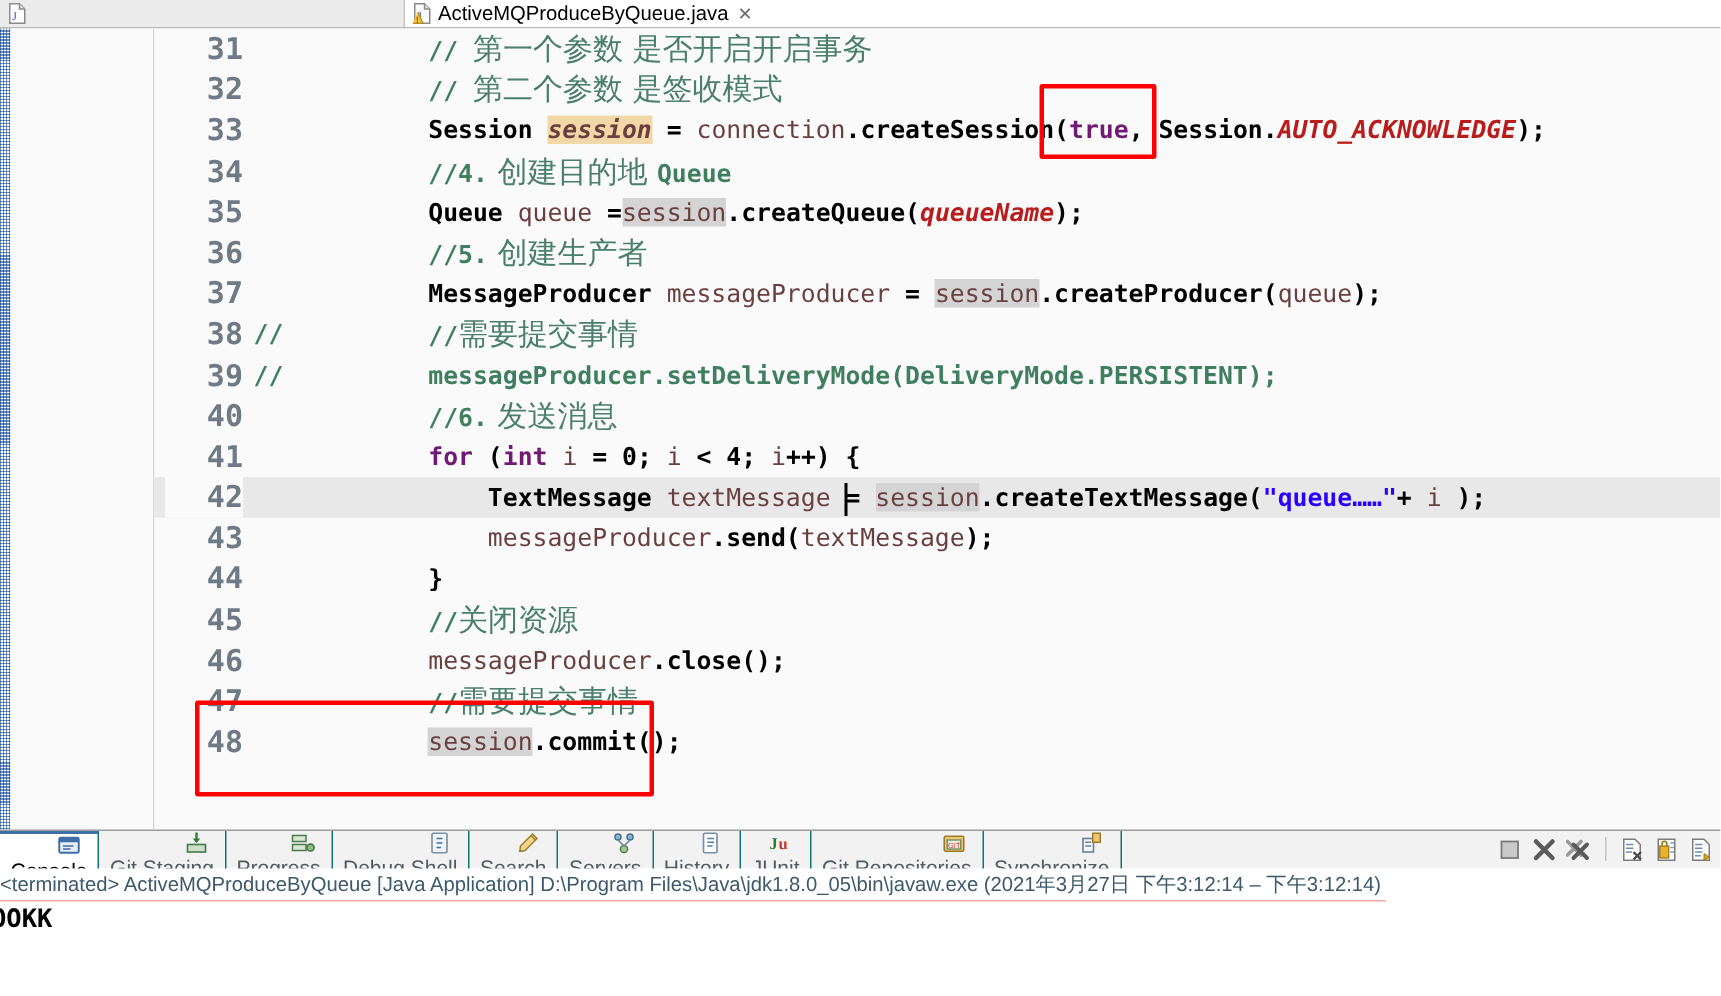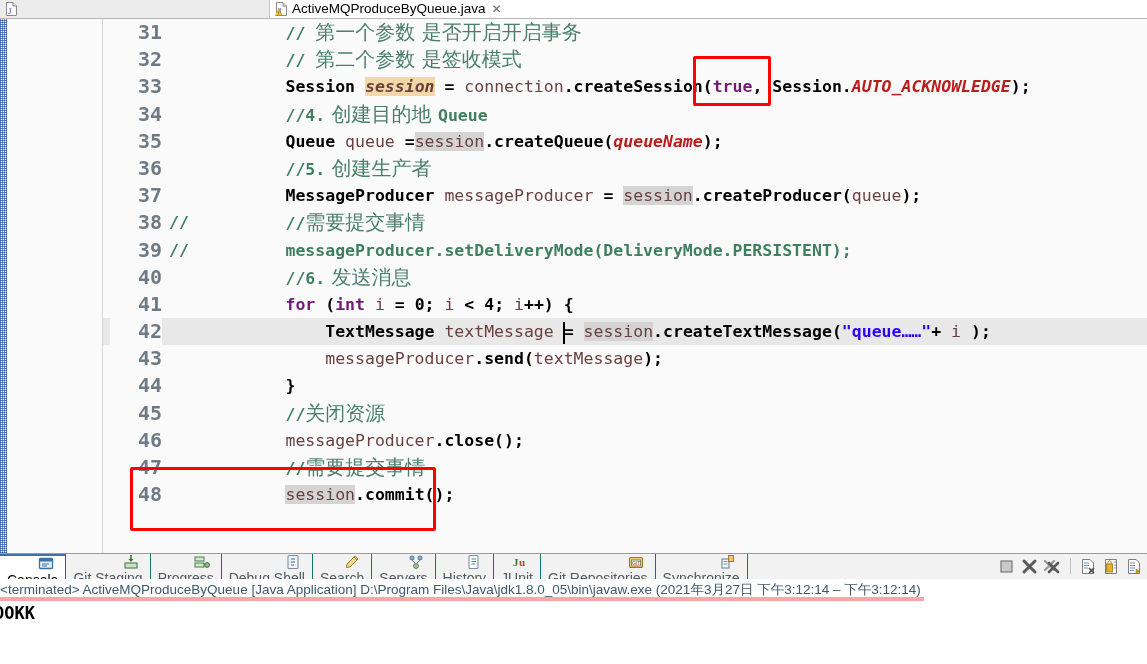--- a/index.html
+++ b/index.html
@@ -194,21 +194,21 @@
     background: #ffffff;
     overflow: hidden;
   }
   .conhdr {
     position: absolute; left: 0; top: 0;
     width: 924px; height: 22px;
     line-height: 22px;
     font-size: 13.5px;
     color: #3c5a6b;
     white-space: nowrap;
-    border-bottom: 4px solid #fca5a5;
+    border-bottom: 1px solid #fca5a5;
     padding-left: 0px;
     box-sizing: border-box;
   }
   .conout {
     position: absolute; left: -6px; top: 24px;
     font-family: "DejaVu Sans Mono", monospace;
     font-size: 17px;
     font-weight: bold;
     color: #000000;
     white-space: pre;

